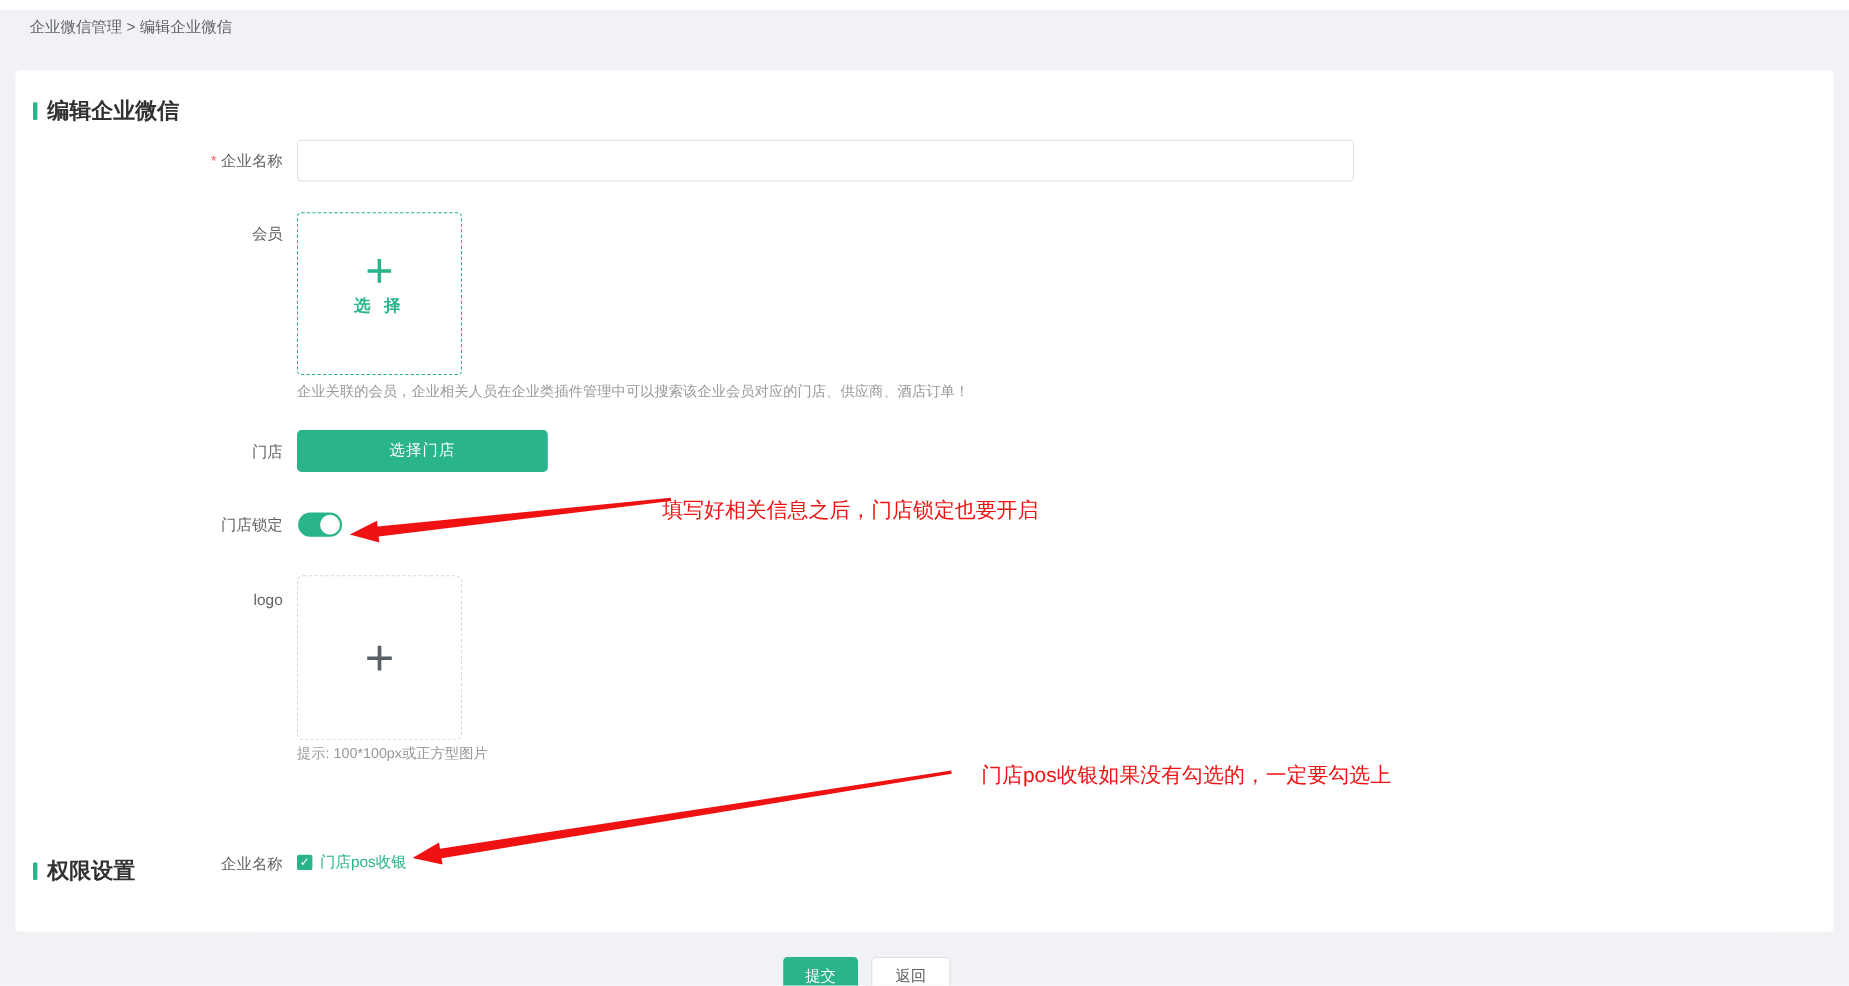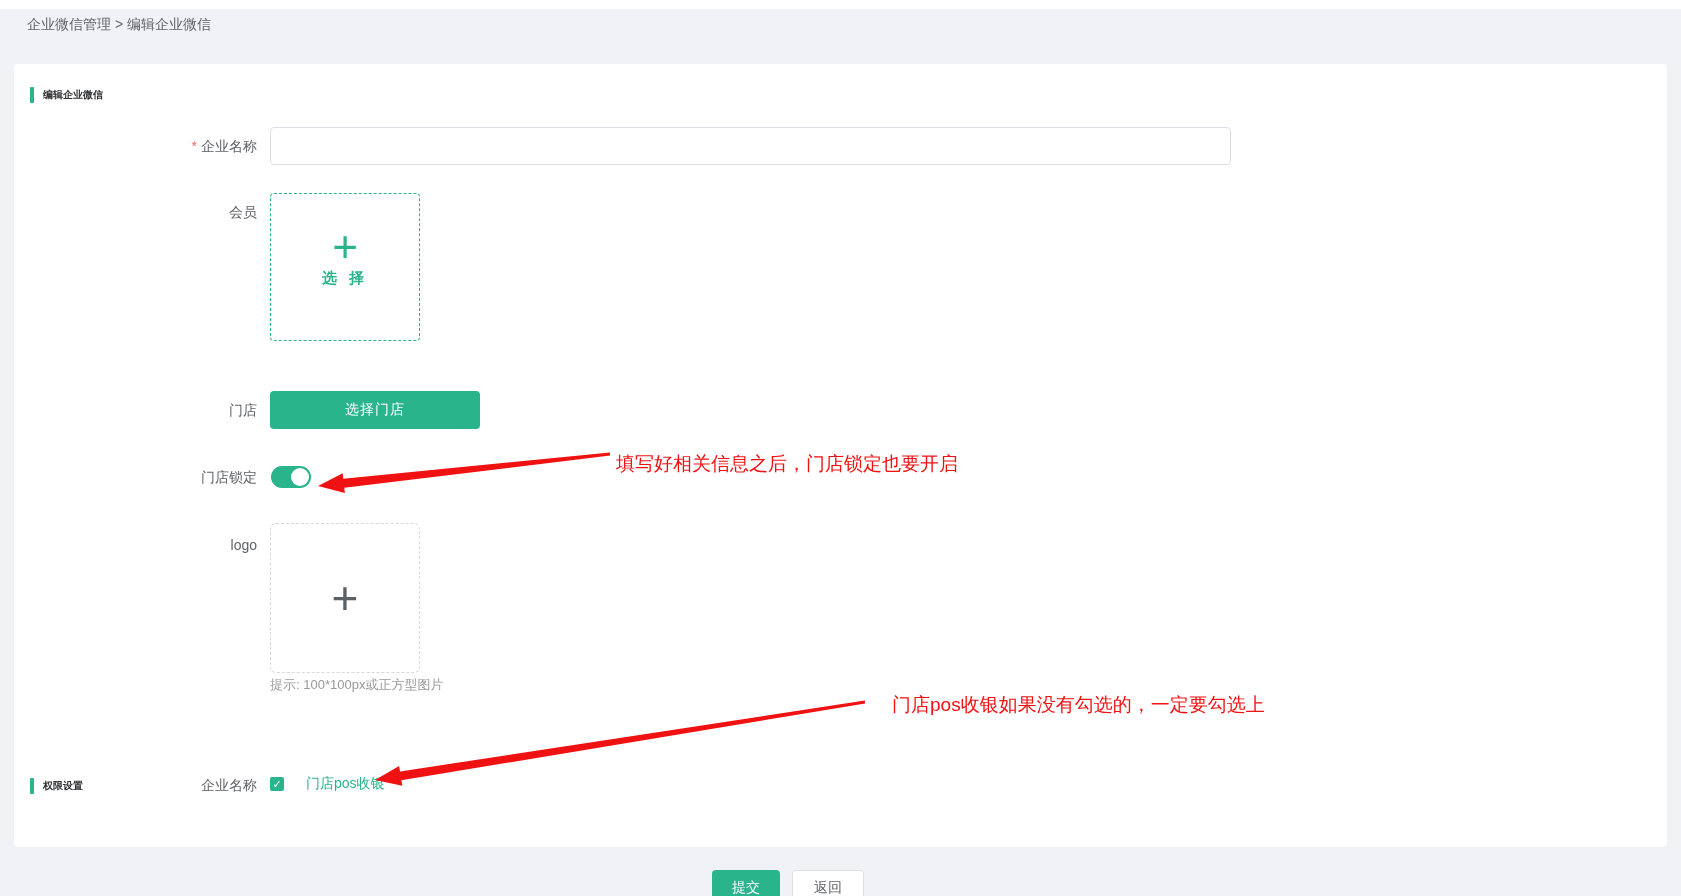--- a/index.html
+++ b/index.html
@@ -19,21 +19,21 @@
     color:#303133;
   }
   .top-strip{position:absolute;left:0;top:0;width:1681px;height:9px;background:#ffffff;}
   .breadcrumb{position:absolute;left:27px;top:16px;font-size:14px;color:var(--label);}
   .card{
     position:absolute;left:14px;top:64px;width:1653px;height:783px;
     background:#ffffff;border-radius:4px;
   }
   .section-header{position:absolute;display:flex;align-items:center;}
   .section-bar{width:4px;height:16px;background:var(--accent);border-radius:1px;}
-  .section-title{margin-left:9px;font-size:10px;font-weight:bold;color:#303133;}
+  .section-title{margin-left:9px;font-size:20px;font-weight:bold;color:#303133;}
   .form-label{
     position:absolute;width:120px;text-align:right;font-size:14px;color:var(--label);
     line-height:17px;
   }
   .req{color:#f56c6c;margin-right:4px;font-size:14px;}
   .text-input{
     position:absolute;left:256px;top:63px;width:961px;height:38px;
     border:1px solid var(--border);border-radius:4px;background:#fff;
     font-size:14px;color:#303133;padding:0 12px;outline:none;
     font-family:"Liberation Sans","DejaVu Sans",sans-serif;
@@ -47,21 +47,21 @@
   .upload-member .plus{
     font-size:44px;font-weight:200;color:var(--accent);line-height:44px;
   }
   .upload-member .choose{
     margin-top:0;font-size:15px;font-weight:bold;color:var(--accent);letter-spacing:4px;
   }
   .helper{
     position:absolute;left:256px;top:283px;font-size:13px;color:var(--muted);
   }
   .store-btn{
-    position:absolute;left:256px;top:327px;width:210px;height:38px;
+    position:absolute;left:256px;top:327px;width:228px;height:38px;
     background:var(--accent);color:#ffffff;font-size:14px;border:none;border-radius:4px;
     cursor:pointer;letter-spacing:1px;
     font-family:"Liberation Sans","DejaVu Sans",sans-serif;
   }
   .toggle{
     position:absolute;left:257px;top:402px;width:40px;height:22px;border-radius:11px;
     background:#dcdfe6;cursor:pointer;
   }
   .toggle.on{background:var(--accent);}
   .toggle .knob{
@@ -74,23 +74,23 @@
     display:flex;align-items:center;justify-content:center;cursor:pointer;
   }
   .upload-logo .plus{font-size:46px;font-weight:200;color:#5a6066;line-height:46px;}
   .hint{position:absolute;left:256px;top:612px;font-size:13px;color:var(--muted);}
   .tools-row{position:absolute;left:256px;top:711px;display:flex;align-items:center;cursor:pointer;}
   .checkbox{
     width:14px;height:14px;border-radius:2px;background:var(--accent);
     display:flex;align-items:center;justify-content:center;flex:none;
   }
   .checkbox .check{color:#fff;font-size:11px;line-height:11px;}
-  .checkbox-label{margin-left:22px;font-size:14px;color:var(--accent);}
+  .checkbox-label{margin-left:7px;font-size:14px;color:var(--accent);}
   .note{position:absolute;font-size:19px;color:var(--red);white-space:nowrap;}
-  .note1{left:616px;top:451px;font-family:Liberation Serif, serif;}
+  .note1{left:602px;top:451px;font-family:Liberation Serif, serif;}
   .note2{left:892px;top:692px;}
   .arrows{position:absolute;left:0;top:0;width:1681px;height:896px;pointer-events:none;}
   .footer-btn{
     position:absolute;top:870px;height:36px;border-radius:4px;font-size:14px;cursor:pointer;
     font-family:"Liberation Sans","DejaVu Sans",sans-serif;
   }
   .submit-btn{left:712px;width:68px;background:var(--accent);color:#fff;border:none;}
   .back-btn{left:792px;width:72px;background:#fff;color:var(--label);border:1px solid var(--border);}
 </style>
 </head>
@@ -108,20 +108,21 @@
   </div>
 
   <div class="form-label" style="left:123px;top:74px;"><span class="req">*</span><span>企业名称</span></div>
   <input class="text-input" type="text" placeholder="" style="">
 
   <div class="form-label" style="left:123px;top:140px;">会员</div>
   <div class="upload-member">
     <div class="plus">+</div>
     <div class="choose">选 择</div>
   </div>
+  <div class="helper">企业关联的会员，企业相关人员在企业类插件管理中可以搜索该企业会员对应的门店、供应商、酒店订单！</div>
 
   <div class="form-label" style="left:123px;top:338px;">门店</div>
   <button class="store-btn">选择门店</button>
 
   <div class="form-label" style="left:123px;top:405px;">门店锁定</div>
   <div class="toggle on">
     <div class="knob"></div>
   </div>
 
   <div class="form-label" style="left:123px;top:473px;">logo</div>

